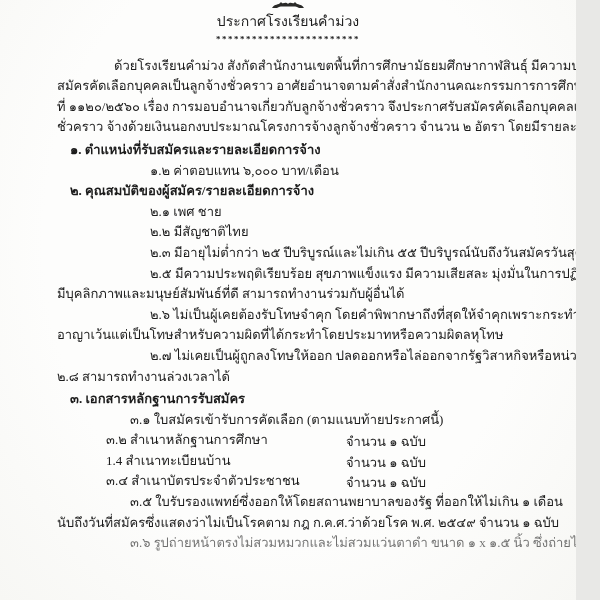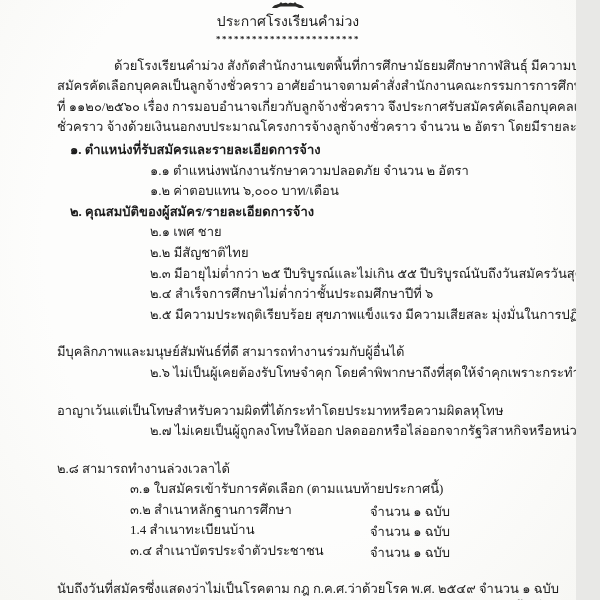--- a/index.html
+++ b/index.html
@@ -22,23 +22,23 @@
   .center{text-align:center;white-space:normal;}
   .emblem-wrap{height:8px;text-align:center;overflow:hidden;}
   .doc-title{margin-top:4px;font-size:14px;}
   .doc-subject{font-size:14px;}
   .divider{font-size:9px;letter-spacing:1.5px;line-height:12px;font-weight:bold;color:#222;}
   .intro{margin-top:11px;}
   .intro-first{text-indent:57px;}
   .sec-heading{font-weight:bold;margin-left:13px;}
   .item-l150{margin-left:93px;}
   .item-l130{margin-left:73px;}
-  .cont{margin-left:0;margin-top:17px;}
+  .cont{margin-left:0;}
   .sp-before{margin-top:2px;}
-  .row3{position:relative;margin-left:73px;}
+  .row3{position:relative;margin-left:49px;}
   .row3-count{position:absolute;left:240px;top:2px;}
   .partial-last{opacity:.62;filter:blur(.4px);}
   .garuda{display:inline-block;vertical-align:top;}
 </style>
 </head>
 <body>
 
 <div class="page">
 
   <div class="emblem-wrap">
@@ -53,48 +53,48 @@
     <div class="line center divider">************************</div>
 
     <div class="intro">
       <div class="line intro-first">ด้วยโรงเรียนคำม่วง สังกัดสำนักงานเขตพื้นที่การศึกษามัธยมศึกษากาฬสินธุ์ มีความประสงค์จะรับ</div>
       <div class="line">สมัครคัดเลือกบุคคลเป็นลูกจ้างชั่วคราว อาศัยอำนาจตามคำสั่งสำนักงานคณะกรรมการการศึกษาขั้นพื้นฐาน</div>
       <div class="line">ที่ ๑๑๒๐/๒๕๖๐ เรื่อง การมอบอำนาจเกี่ยวกับลูกจ้างชั่วคราว จึงประกาศรับสมัครคัดเลือกบุคคลเพื่อจ้างเป็นลูกจ้าง</div>
       <div class="line">ชั่วคราว จ้างด้วยเงินนอกงบประมาณโครงการจ้างลูกจ้างชั่วคราว จำนวน ๒ อัตรา โดยมีรายละเอียด ดังนี้</div>
     </div>
 
     <div class="line sec-heading sp-before">๑. ตำแหน่งที่รับสมัครและรายละเอียดการจ้าง</div>
-    <div class="line item-l150">๑.๑ ตำแหน่งพนักงานรักษาความปลอดภัย จำนวน ๒ อัตรา</div>
     <div class="line item-l150">๑.๒ ค่าตอบแทน ๖,๐๐๐ บาท/เดือน</div>
 
     <div class="line sec-heading">๒. คุณสมบัติของผู้สมัคร/รายละเอียดการจ้าง</div>
     <div class="line item-l150">๒.๑ เพศ ชาย</div>
     <div class="line item-l150">๒.๒ มีสัญชาติไทย</div>
     <div class="line item-l150">๒.๓ มีอายุไม่ต่ำกว่า ๒๕ ปีบริบูรณ์และไม่เกิน ๕๕  ปีบริบูรณ์นับถึงวันสมัครวันสุดท้าย</div>
-    <div class="line item-l150">๒.๔ สำเร็จการศึกษาไม่ต่ำกว่าชั้นประถมศึกษาปีที่ ๖</div>
     <div class="line item-l150">๒.๕ มีความประพฤติเรียบร้อย สุขภาพแข็งแรง มีความเสียสละ มุ่งมั่นในการปฏิบัติงาน</div>
     <div class="line cont">มีบุคลิกภาพและมนุษย์สัมพันธ์ที่ดี สามารถทำงานร่วมกับผู้อื่นได้</div>
     <div class="line item-l150">๒.๖ ไม่เป็นผู้เคยต้องรับโทษจำคุก โดยคำพิพากษาถึงที่สุดให้จำคุกเพราะกระทำความผิดทาง</div>
     <div class="line cont">อาญาเว้นแต่เป็นโทษสำหรับความผิดที่ได้กระทำโดยประมาทหรือความผิดลหุโทษ</div>
     <div class="line item-l150">๒.๗ ไม่เคยเป็นผู้ถูกลงโทษให้ออก ปลดออกหรือไล่ออกจากรัฐวิสาหกิจหรือหน่วยงานอื่นของรัฐ</div>
     <div class="line cont">๒.๘ สามารถทำงานล่วงเวลาได้</div>
 
+    <div class="line sec-heading sp-before">๓. เอกสารหลักฐานการรับสมัคร</div>
     <div class="line item-l130">๓.๑ ใบสมัครเข้ารับการคัดเลือก (ตามแนบท้ายประกาศนี้)</div>
 
     <div class="line row3">
       <span>๓.๒ สำเนาหลักฐานการศึกษา</span>
       <span class="row3-count">จำนวน ๑ ฉบับ</span>
     </div>
     <div class="line row3">
       <span>1.4 สำเนาทะเบียนบ้าน</span>
       <span class="row3-count">จำนวน ๑ ฉบับ</span>
     </div>
     <div class="line row3">
       <span>๓.๔ สำเนาบัตรประจำตัวประชาชน</span>
       <span class="row3-count">จำนวน ๑ ฉบับ</span>
     </div>
 
+    <div class="line item-l130">๓.๕ ใบรับรองแพทย์ซึ่งออกให้โดยสถานพยาบาลของรัฐ ที่ออกให้ไม่เกิน ๑ เดือน</div>
     <div class="line cont">นับถึงวันที่สมัครซึ่งแสดงว่าไม่เป็นโรคตาม กฎ ก.ค.ศ.ว่าด้วยโรค พ.ศ. ๒๕๔๙ จำนวน ๑ ฉบับ</div>
 
     <div class="line item-l130 partial-last">๓.๖ รูปถ่ายหน้าตรงไม่สวมหมวกและไม่สวมแว่นตาดำ ขนาด ๑ x ๑.๕ นิ้ว ซึ่งถ่ายไม่</div>
 
   </div>
 </div>
 
 </body></html>

